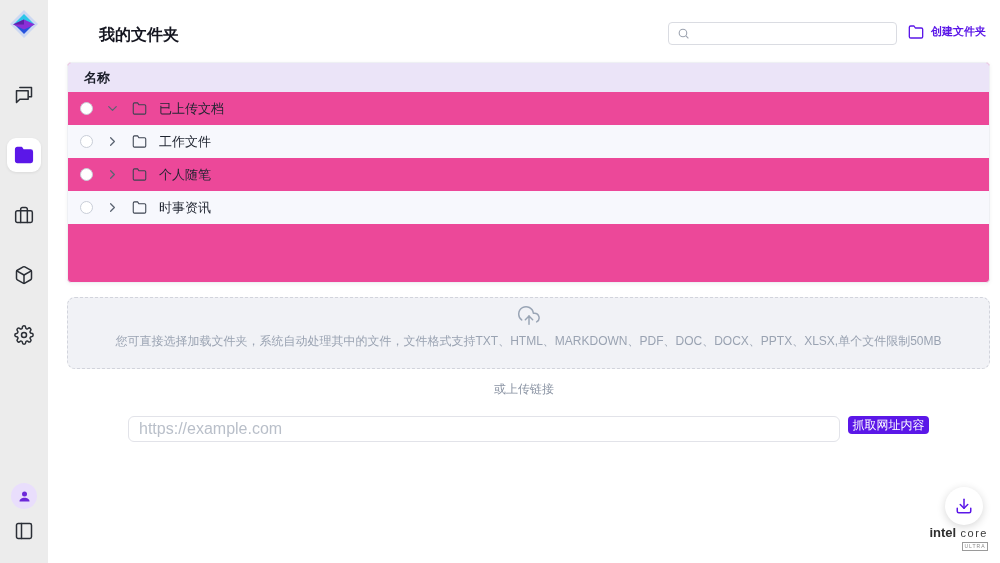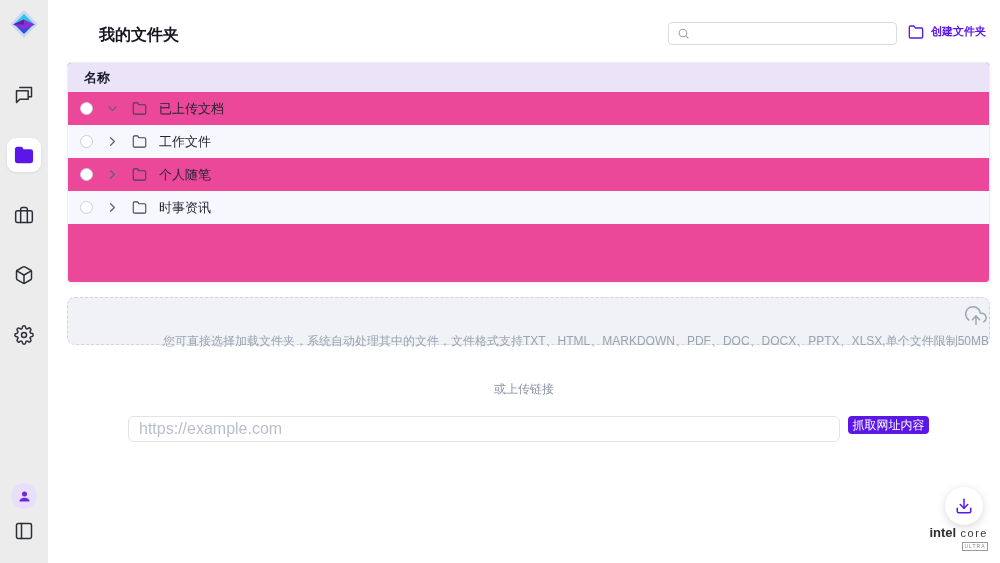--- a/index.html
+++ b/index.html
@@ -34,21 +34,21 @@
   .thead { height:29px; background:#ebe4f8; display:flex; align-items:center; padding-left:16px; font-size:13px; font-weight:bold; color:#1a1d29; }
   .trow { height:33px; display:flex; align-items:center; padding-left:12px; gap:12px; cursor:pointer; }
   .trow.alt { background:#f7f8fd; }
   .cb { width:13px; height:13px; border:1.5px solid #c9ced8; border-radius:50%; background:#fff; cursor:pointer; flex:none; }
   .chev { width:15px; height:15px; stroke:#5b6472; stroke-width:2; fill:none; stroke-linecap:round; stroke-linejoin:round; cursor:pointer; flex:none; }
   .chev.collapsed { transform:rotate(-90deg); }
   .rowfolder { width:15px; height:15px; stroke:#3c4350; stroke-width:1.7; fill:none; stroke-linejoin:round; flex:none; }
   .rlabel { font-size:13px; color:#1f2430; }
 
   
-  .dropzone { position:absolute; left:19px; top:297px; width:923px; height:48px; background:#f1f2f6; border:1px dashed #d2d4dc; border-radius:8px; text-align:right; cursor:pointer; }
+  .dropzone { position:absolute; left:19px; top:297px; width:923px; height:72px; background:#f1f2f6; border:1px dashed #d2d4dc; border-radius:8px; text-align:center; cursor:pointer; }
   .dropzone svg { width:26px; height:22px; stroke:#9aa5b5; stroke-width:1.6; fill:none; stroke-linecap:round; stroke-linejoin:round; margin-top:7px; }
   .drop-hint { font-size:12px; color:#9aa3b2; margin-top:2px; }
 
   .or-link { position:absolute; left:0; right:0; top:381px; text-align:center; font-size:12px; color:#8a93a3; }
 
   
   .url-input { position:absolute; left:80px; top:416px; width:712px; height:26px; border:1px solid #e2e3e9; border-radius:6px; font-size:16px; padding:0 10px; color:#333; outline:none; }
   .url-input::placeholder { color:#b9bfc9; }
   .fetch-btn { position:absolute; left:800px; top:416px; width:81px; height:18px; background:#5b17e8; color:#fff; border:none; border-radius:4px; font-size:12px; font-family:"Liberation Sans",sans-serif; cursor:pointer; }
 

